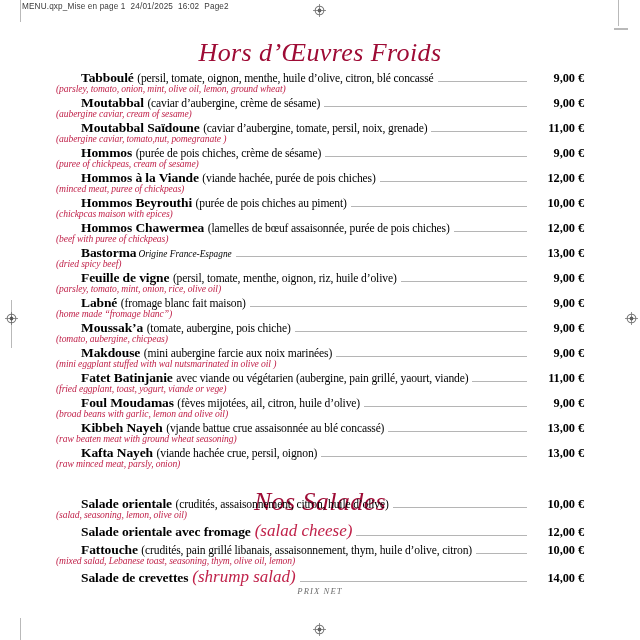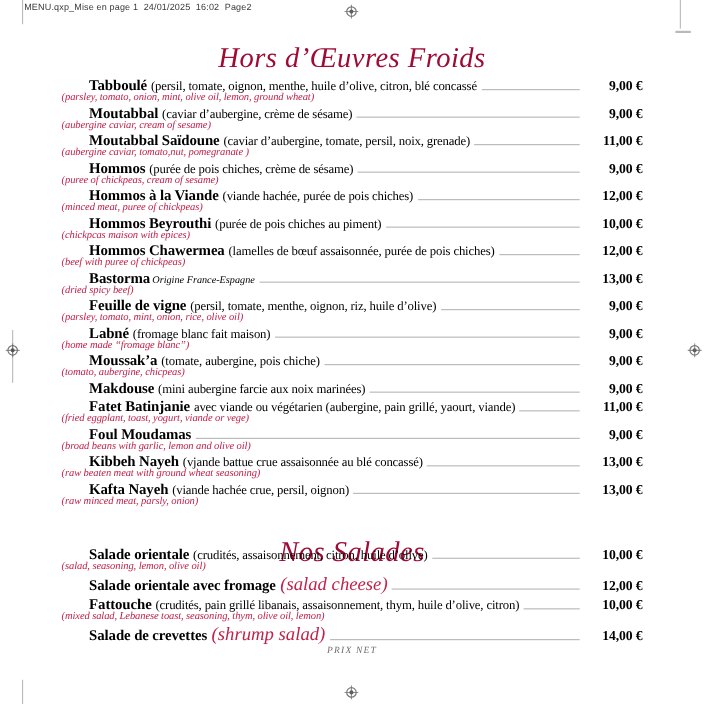--- a/index.html
+++ b/index.html
@@ -309,33 +309,35 @@
         </div>
         <div class="item-trans">(tomato, aubergine, chicpeas)</div>
       </div>
       <div class="item">
         <div class="item-line">
           <span class="item-name">Makdouse</span>
           <span class="item-desc">(mini aubergine farcie aux noix marinées)</span>
           <span class="leader"></span>
           <span class="item-price">9,00 €</span>
         </div>
+        <div class="item-trans">(mini eggplant stuffed with wal nutsmarinated in olive oil )</div>
       </div>
       <div class="item">
         <div class="item-line">
           <span class="item-name">Fatet Batinjanie</span>
           <span class="item-desc">avec viande ou végétarien (aubergine, pain grillé, yaourt, viande)</span>
           <span class="leader"></span>
           <span class="item-price">11,00 €</span>
         </div>
         <div class="item-trans">(fried eggplant, toast, yogurt, viande or vege)</div>
       </div>
       <div class="item">
         <div class="item-line">
           <span class="item-name">Foul Moudamas</span>
+          <span class="item-desc">(fèves mijotées, ail, citron, huile d’olive)</span>
           <span class="leader"></span>
           <span class="item-price">9,00 €</span>
         </div>
         <div class="item-trans">(broad beans with garlic, lemon and olive oil)</div>
       </div>
       <div class="item">
         <div class="item-line">
           <span class="item-name">Kibbeh Nayeh</span>
           <span class="item-desc">(vjande battue crue assaisonnée au blé concassé)</span>
           <span class="leader"></span>

